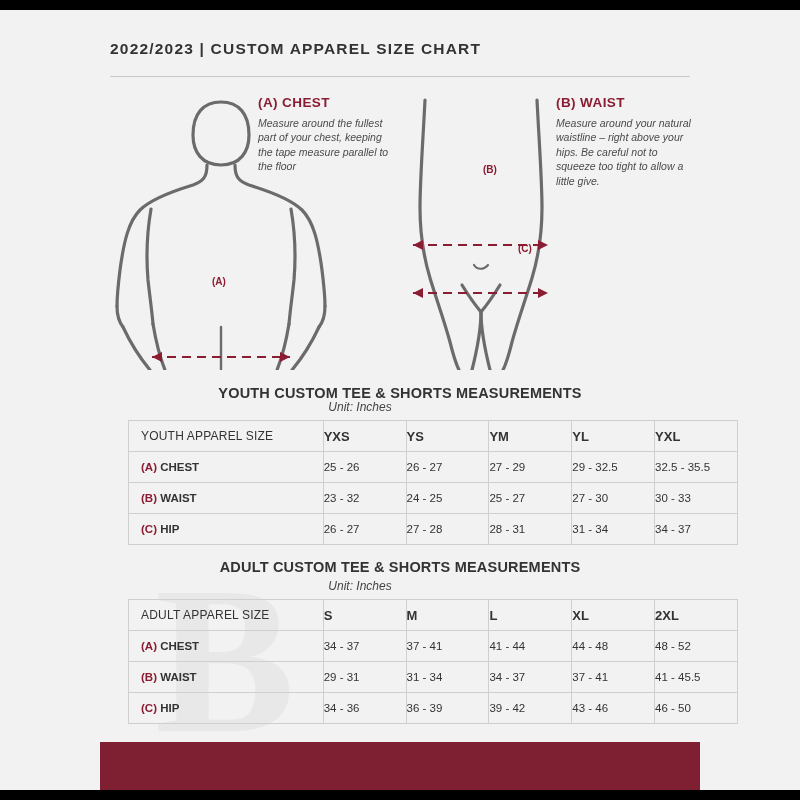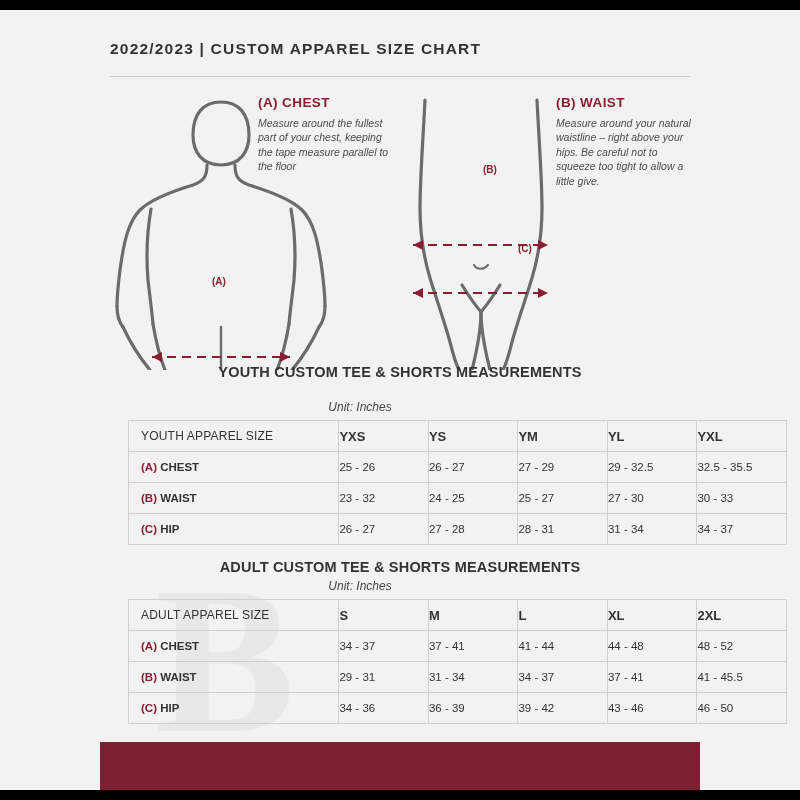--- a/index.html
+++ b/index.html
@@ -133,21 +133,21 @@
     text-align: center;
     font-size: 12px;
     font-style: italic;
     color: #444444;
   }
 
   
   table.sz {
     position: absolute;
     left: 128px;
-    width: 659px;
+    width: 610px;
     border-collapse: collapse;
     background: transparent;
   }
   table.sz th, table.sz td {
     border: 1px solid #cfcfcf;
     height: 30px;
     font-size: 11.5px;
     color: #333333;
     text-align: left;
     padding: 0;
@@ -269,21 +269,21 @@
       <div class="callout-body">Measure around the fullest part of your chest, keeping the tape measure parallel to the floor</div>
     </div>
 
     <div class="callout c-waist">
       <div class="callout-title">(B) WAIST</div>
       <div class="callout-body">Measure around your natural waistline – right above your hips. Be careful not to squeeze too tight to allow a little give.</div>
     </div>
 
   </div>
 
-  <div class="sec-title" style="top:354px;">YOUTH CUSTOM TEE &amp; SHORTS MEASUREMENTS</div>
+  <div class="sec-title" style="top:375px;">YOUTH CUSTOM TEE &amp; SHORTS MEASUREMENTS</div>
   <div class="sec-unit" style="top:390px;">Unit: Inches</div>
 
   <table class="sz" style="top:410px;">
     <thead>
       <tr>
         <th class="rowhead">YOUTH APPAREL SIZE</th>
         <th class="colhead">YXS</th>
         <th class="colhead">YS</th>
         <th class="colhead">YM</th>
         <th class="colhead">YL</th>

